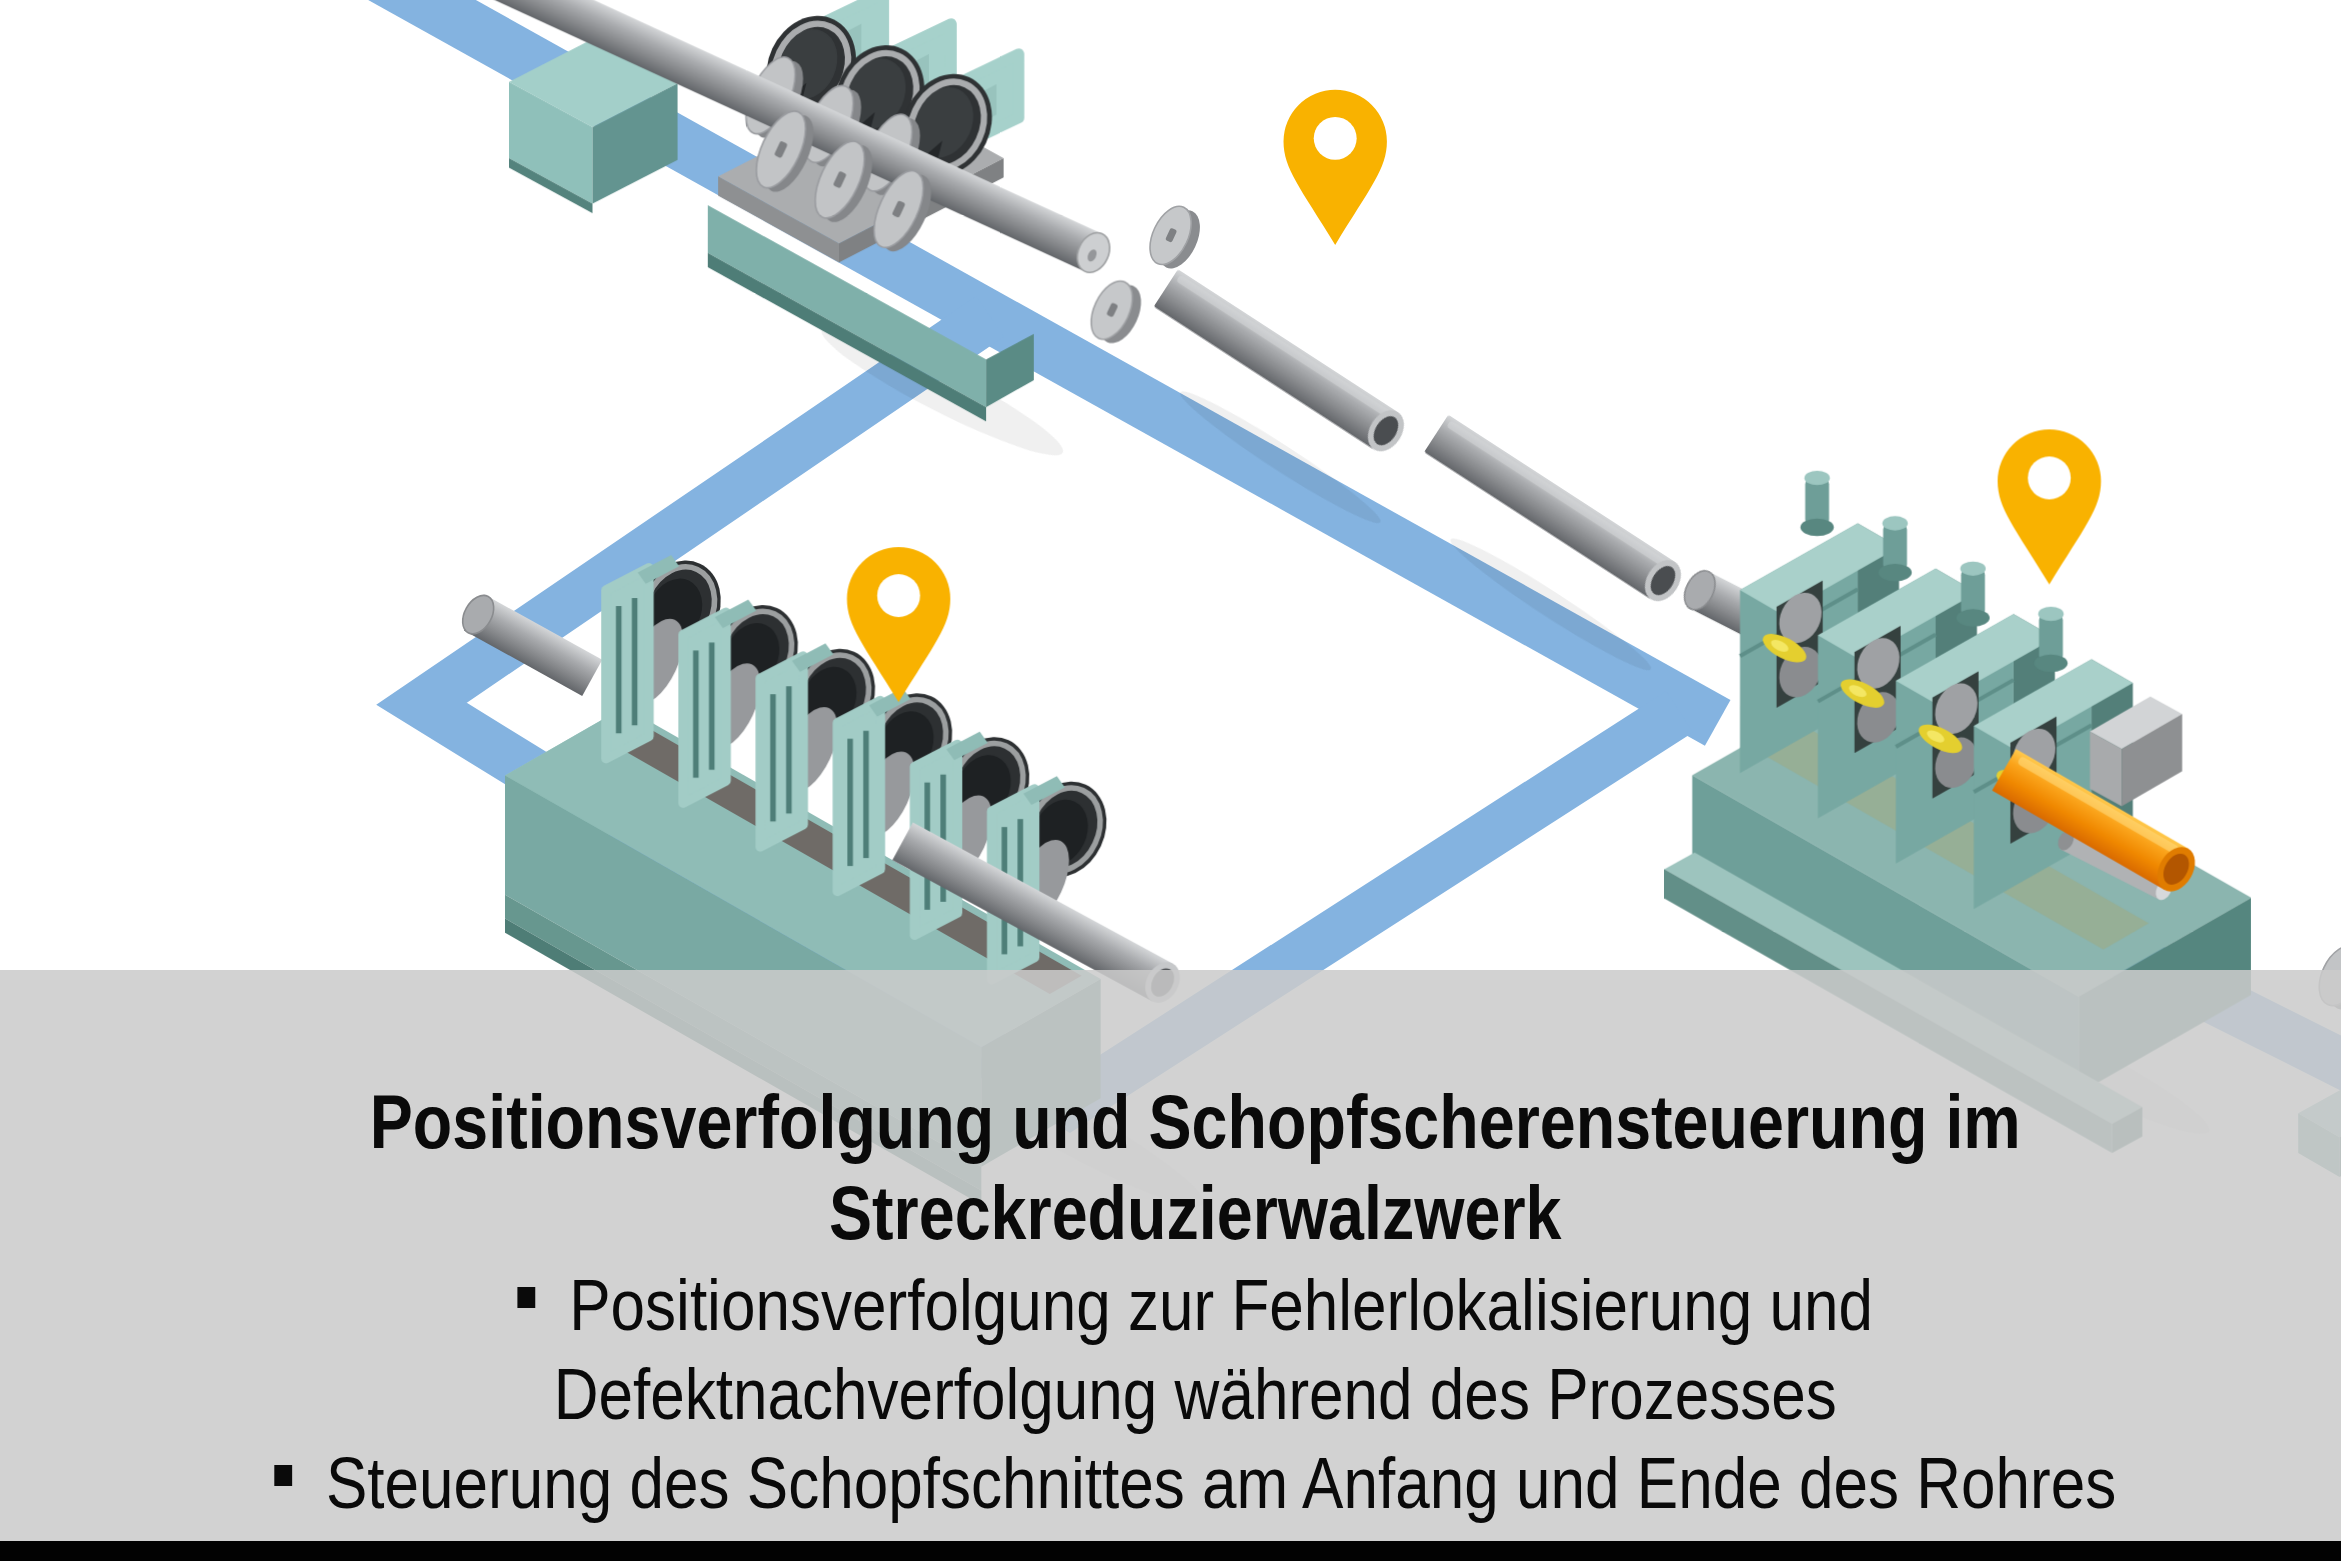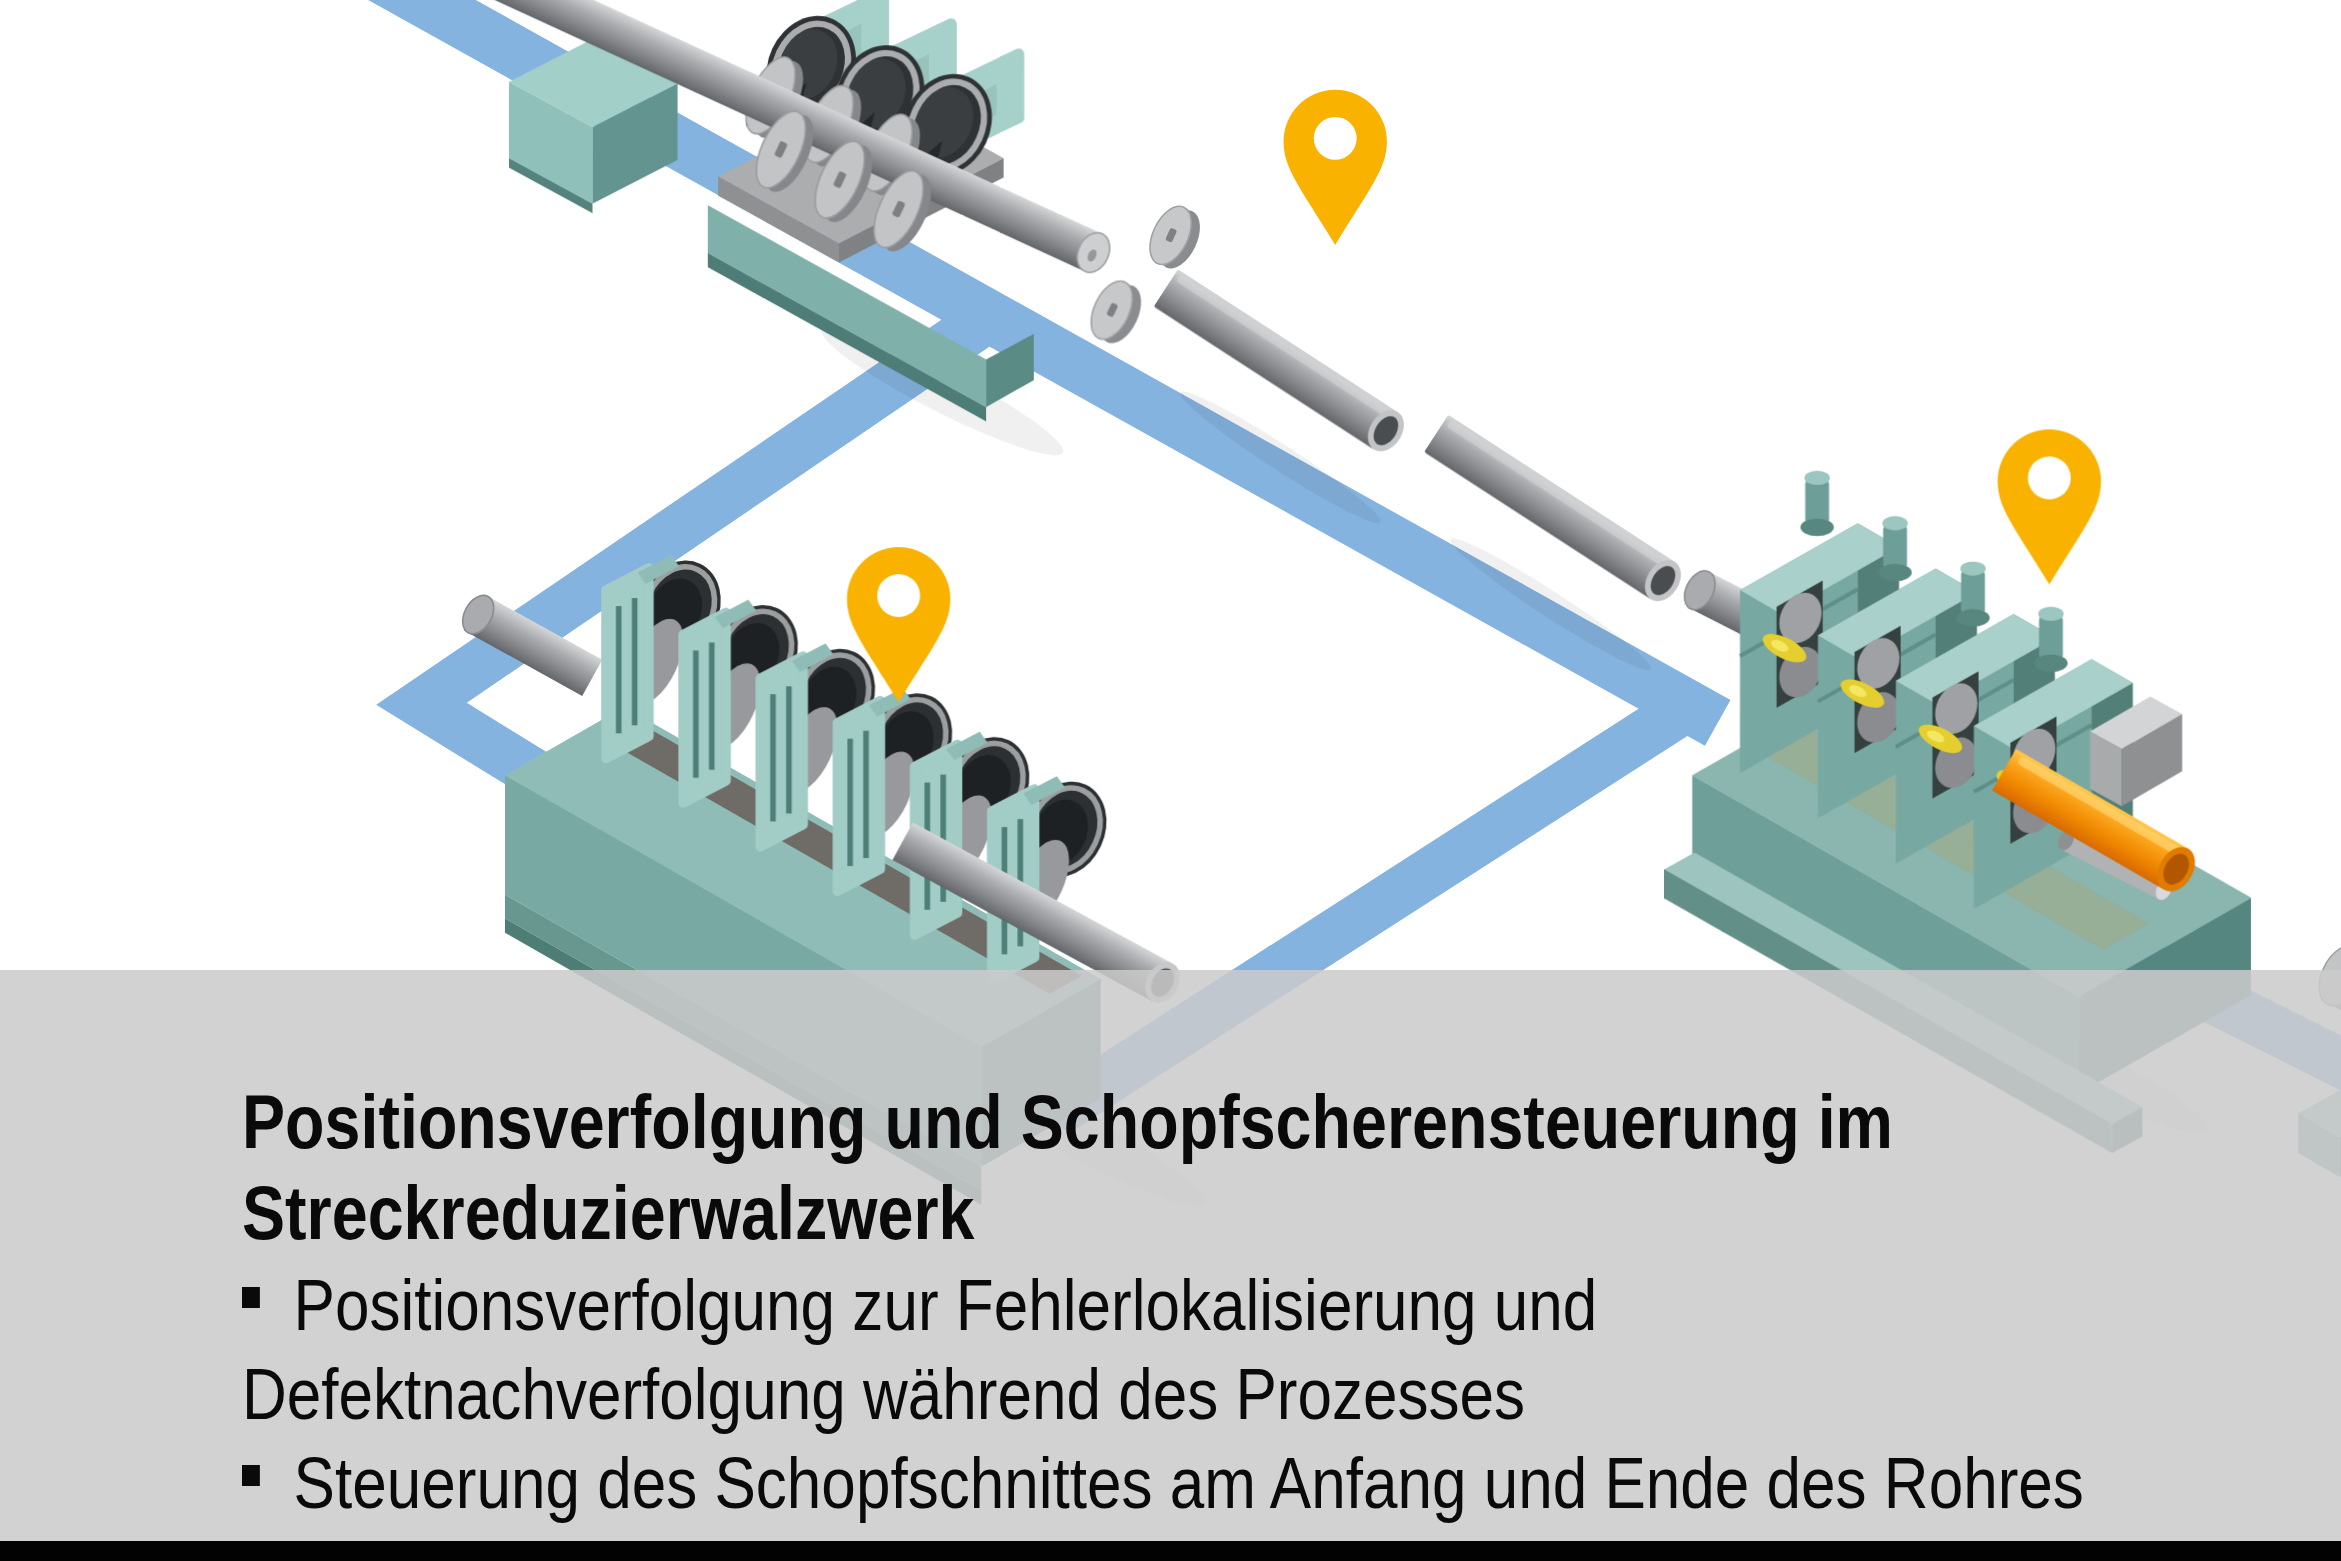--- a/index.html
+++ b/index.html
@@ -1,18 +1,18 @@
 <!DOCTYPE html>
 <html style="font-size:12.7px"><head>
 <meta charset="utf-8">
 <style>
   html,body{margin:0;padding:0;background:#ffffff;}
   body{width:2342px;height:1561px;position:relative;overflow:hidden;
        font-family:"Liberation Sans","DejaVu Sans",sans-serif;}
-  .stage{position:absolute;left:0;top:0;width:2342px;height:1222px;}
+  .stage{position:absolute;left:0;top:0;width:2342px;height:1222px;text-align:center;}
   .stage svg{position:absolute;left:0;top:0;display:block;}
   .overlay{position:absolute;left:0;top:970px;width:2342px;height:571px;
            background:rgba(203,203,203,0.86);}
   .footer-bar{position:absolute;left:0;top:1541px;width:2342px;height:20px;background:#020202;}
   .text-block{position:absolute;left:242px;top:106px;width:2243px;
               transform:scaleX(0.85);transform-origin:0 0;color:#0a0a0a;}
   .title{font-size:76px;line-height:91px;font-weight:700;margin:0;white-space:nowrap;}
   .bullets{margin-top:1.6px;}
   .bullets p{margin:0;font-size:73px;line-height:89px;font-weight:400;white-space:nowrap;}
   .sq{display:inline-block;width:20.7px;height:20.7px;background:#0a0a0a;

